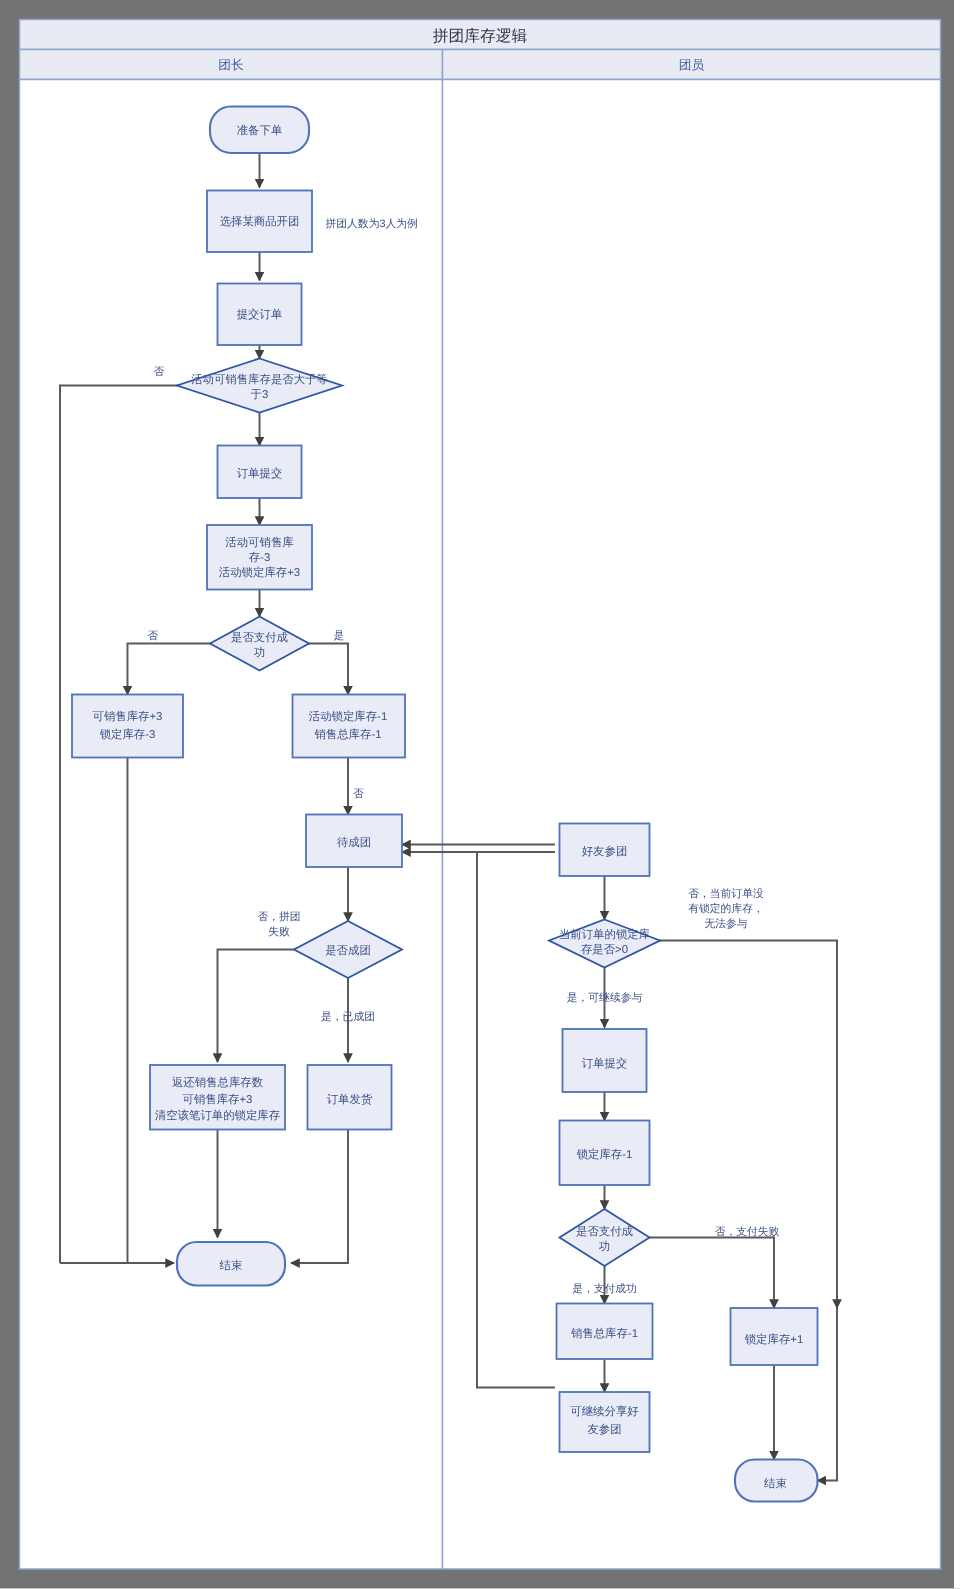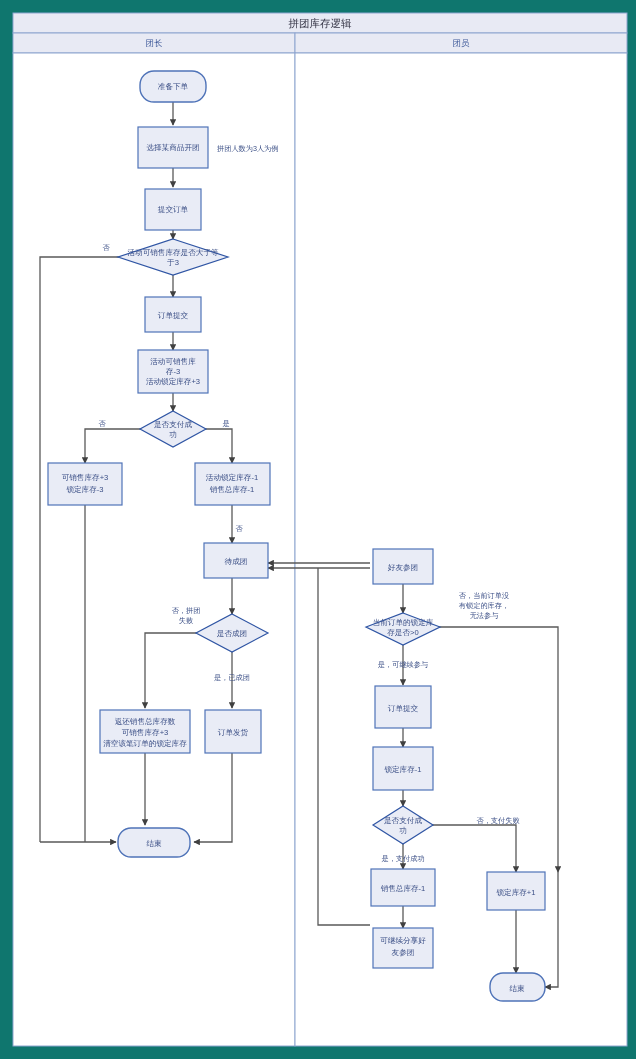--- a/index.html
+++ b/index.html
@@ -10,21 +10,21 @@
   body {
     width: 640px;
     height: 1059px;
     font-family: "Liberation Sans", "DejaVu Sans", sans-serif;
     overflow: hidden;
   }
   #canvas {
     position: relative;
     width: 636px;
     height: 1059px;
-    background: #0f766e;
+    background: #737373;
   }
   svg#diagram {
     position: absolute;
     left: 0;
     top: 0;
     width: 640px;
     height: 1059px;
   }
   .lane-header-fill { fill: #e8eaf4; stroke: #8ea5cf; stroke-width: 1; }
   .lane-body-fill { fill: #ffffff; stroke: #8ea5cf; stroke-width: 1; }

